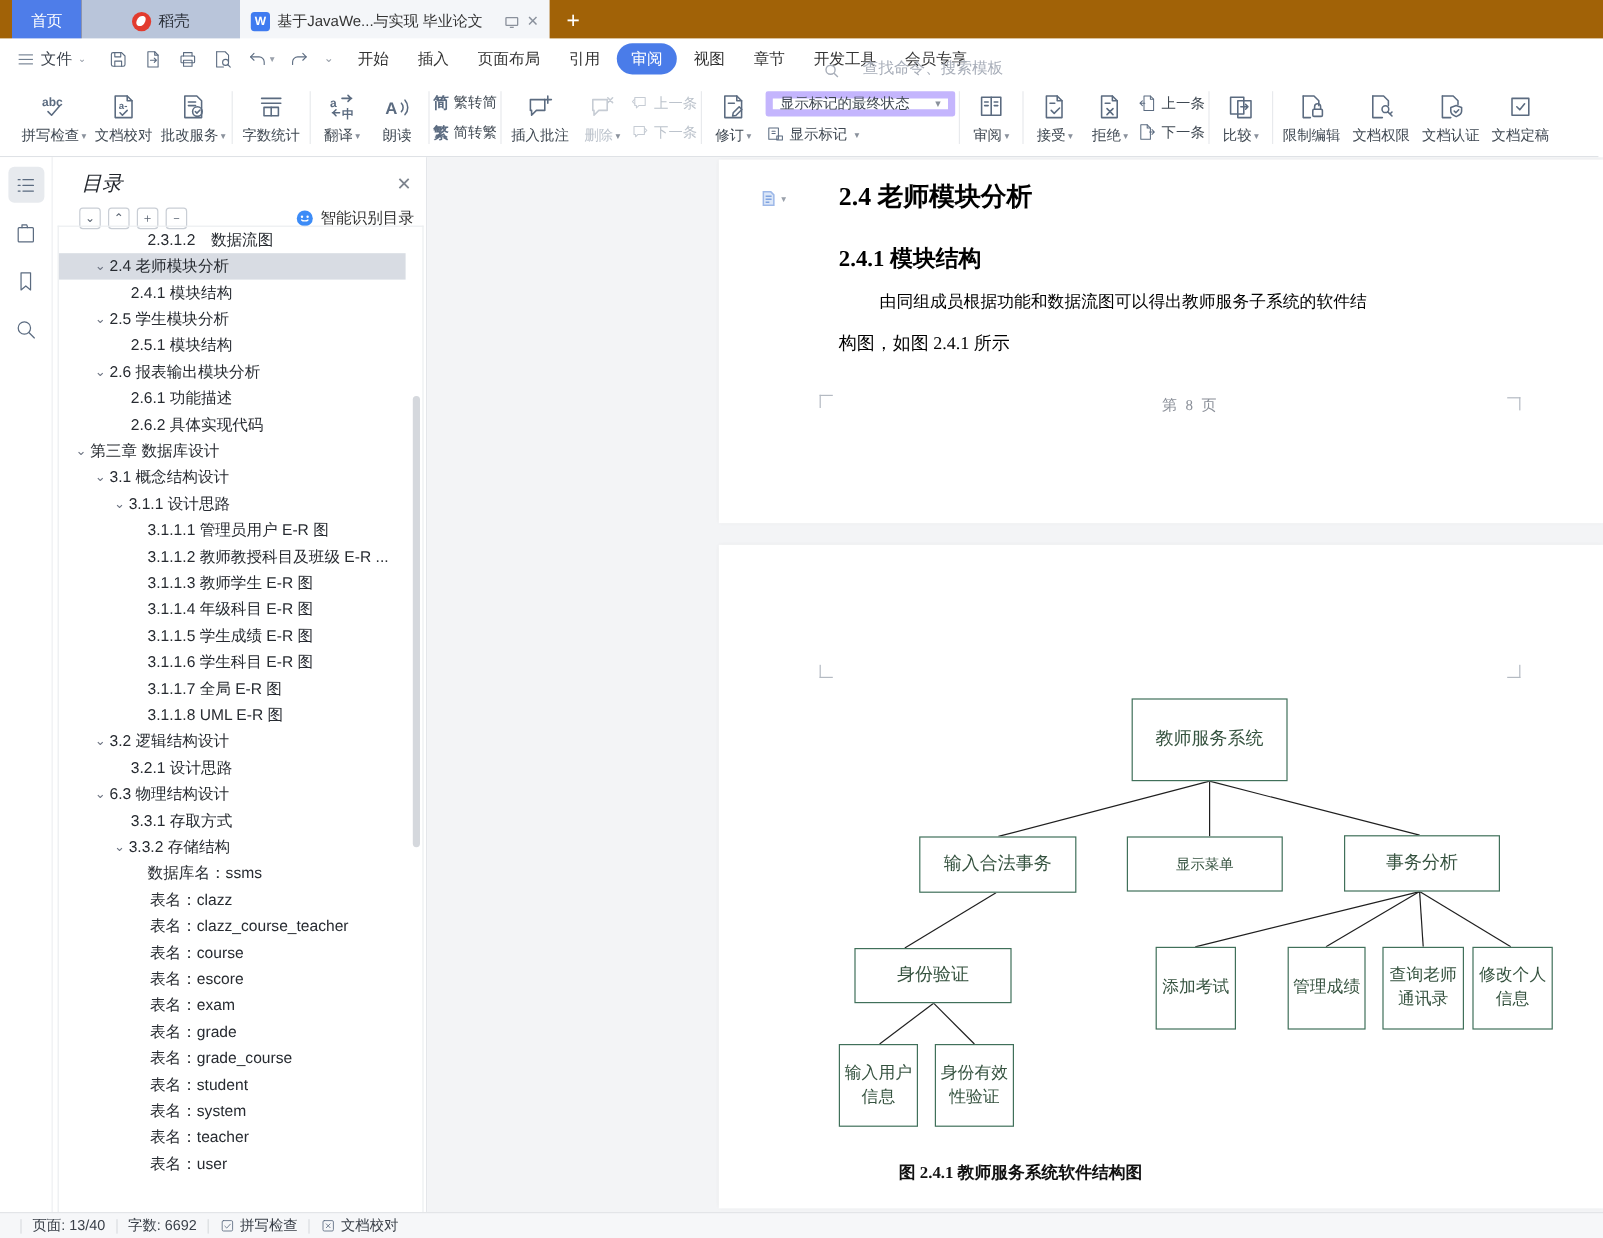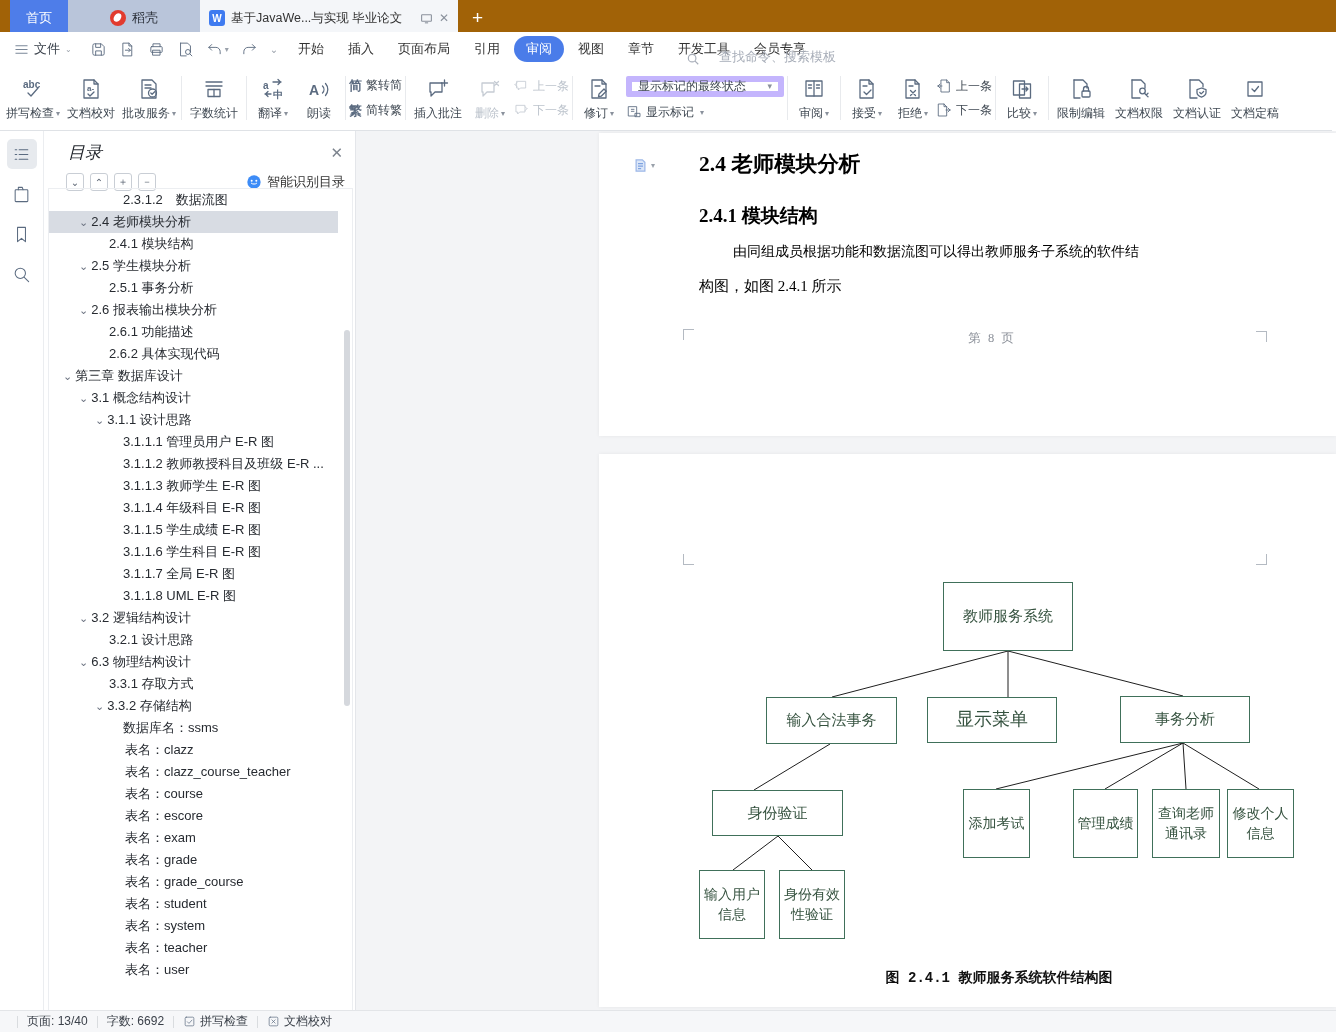--- a/index.html
+++ b/index.html
@@ -23,21 +23,21 @@
   .file-btn { display:flex; align-items:center; gap:5px; padding-left:14px; color:#3c434d; font-size:13px; }
   .qat { display:flex; align-items:center; gap:12px; margin-left:18px; }
   .qat svg { width:17px; height:17px; }
   .mini-caret { font-size:8px; color:#9aa1ab; }
   .menu-tabs { display:flex; align-items:center; margin-left:8px; }
   .menu-tab { padding:4px 12px; font-size:13px; color:#333; white-space:nowrap; }
   .menu-tab.active { background:#4a7ce9; color:#fff; border-radius:13px; margin:0 2px; }
   .cmd-search { position:absolute; left:686px; top:0; height:34px; display:flex; align-items:flex-end; gap:19px; color:#a7adb8; font-size:13px; }
 
   
-  .ribbon { position:absolute; top:66px; left:0; right:4px; height:65px; background:#fff; border-bottom:1px solid #dfe2e6; display:flex; align-items:center; padding:0 4px; overflow:hidden; }
+  .ribbon { position:absolute; top:66px; left:0; right:4px; height:65px; background:#fff; border-bottom:1px solid #dfe2e6; display:flex; align-items:center; padding:0 16px; overflow:hidden; }
   .rgroup { display:flex; align-items:center; height:100%; }
   .rdiv { width:1px; height:44px; background:#e8eaed; margin:0 3px; flex:none; }
   .rbtn { width:58px; flex:none; display:flex; flex-direction:column; align-items:center; justify-content:center; gap:4px; color:#3f4852; font-size:12px; padding-top:2px; }
   .rbtn.narrow { width:46px; }
   .rbtn svg { width:24px; height:24px; }
   .rlabel { display:flex; align-items:center; white-space:nowrap; }
   .caret { font-size:8px; color:#8a919c; margin-left:2px; }
   .rcol { display:flex; flex-direction:column; justify-content:center; gap:7px; }
   .smrow { display:flex; align-items:center; gap:4px; font-size:12px; color:#3f4852; white-space:nowrap; }
   .smrow svg { width:16px; height:16px; }
@@ -85,21 +85,21 @@
   .collapse-ic { position:absolute; left:34px; top:25px; display:flex; align-items:center; gap:3px; }
   .cm { position:absolute; width:11px; height:11px; }
   .cm.bl { border-top:1px solid #b4bac2; border-left:1px solid #b4bac2; }
   .cm.br { border-top:1px solid #b4bac2; border-right:1px solid #b4bac2; }
   .cm.tl { border-bottom:1px solid #b4bac2; border-left:1px solid #b4bac2; }
   .cm.tr { border-bottom:1px solid #b4bac2; border-right:1px solid #b4bac2; }
 
   .dnode { position:absolute; border:1.4px solid #40705a; color:#35523f; background:#fff; display:flex; align-items:center; justify-content:center; text-align:center; line-height:1.4; padding:2px; font-family:"Liberation Serif","DejaVu Serif",serif; }
   #edge-svg { position:absolute; left:0; top:0; width:737px; height:553px; }
   #edge-svg line { stroke:#1f1f1f; stroke-width:1; }
-  .caption { position:absolute; left:150px; top:515px; width:500px; text-align:center; font-size:14px; font-weight:600; color:#111; font-family:Liberation Mono, monospace; }
+  .caption { position:absolute; left:150px; top:515px; width:500px; font-size:14px; font-weight:600; color:#111; font-family:Liberation Serif, serif; }
 
   
   .statusbar { position:absolute; bottom:0; left:0; right:0; height:22px; background:#f6f7f9; border-top:1px solid #e3e5e8; display:flex; align-items:center; font-size:12px; color:#3a4049; padding-left:8px; }
   .sdiv { width:1px; height:12px; background:#d9dcdf; margin:0 9px; }
   .sitem { display:flex; align-items:center; gap:4px; white-space:nowrap; }
   .sitem svg { width:13px; height:13px; }
 </style>
 </head>
 <body>
 
@@ -576,21 +576,21 @@
         <span>2.4 老师模块分析</span>
       </div>
       <div class="toc-row" style="padding-left: 60px;">
         <span>2.4.1 模块结构</span>
       </div>
       <div class="toc-row" style="padding-left: 30px;">
         <span class="tch">⌄</span>
         <span>2.5 学生模块分析</span>
       </div>
       <div class="toc-row" style="padding-left: 60px;">
-        <span>2.5.1 事务分析</span>
+        <span>2.5.1 模块结构</span>
       </div>
       <div class="toc-row" style="padding-left: 30px;">
         <span class="tch">⌄</span>
         <span>2.6 报表输出模块分析</span>
       </div>
       <div class="toc-row" style="padding-left: 60px;">
         <span>2.6.1 功能描述</span>
       </div>
       <div class="toc-row" style="padding-left: 60px;">
         <span>2.6.2 具体实现代码</span>
@@ -721,21 +721,21 @@
         <line x1="179" y1="382" x2="134" y2="416"></line>
         <line x1="179" y1="382" x2="213" y2="416"></line>
         <line x1="584" y1="289" x2="397" y2="335"></line>
         <line x1="584" y1="289" x2="506" y2="335"></line>
         <line x1="584" y1="289" x2="587" y2="335"></line>
         <line x1="584" y1="289" x2="660" y2="335"></line>
       </svg>
     <div class="caption">图 2.4.1 教师服务系统软件结构图</div>
   <div class="dnode" style="left: 344px; top: 128px; width: 130px; height: 69px; font-size: 15px;">教师服务系统</div>
       <div class="dnode" style="left: 167px; top: 243px; width: 131px; height: 47px; font-size: 15px;">输入合法事务</div>
-      <div class="dnode" style="left: 328px; top: 243px; width: 130px; height: 46px; font-size: 18px;">显示菜单</div>
+      <div class="dnode" style="left: 340px; top: 243px; width: 130px; height: 46px; font-size: 12px;">显示菜单</div>
       <div class="dnode" style="left: 521px; top: 242px; width: 130px; height: 47px; font-size: 15px;">事务分析</div>
       <div class="dnode" style="left: 113px; top: 336px; width: 131px; height: 46px; font-size: 15px;">身份验证</div>
       <div class="dnode" style="left: 364px; top: 335px; width: 67px; height: 69px; font-size: 14px;">添加考试</div>
       <div class="dnode" style="left: 474px; top: 335px; width: 65px; height: 69px; font-size: 14px;">管理成绩</div>
       <div class="dnode" style="left: 553px; top: 335px; width: 68px; height: 69px; font-size: 14px;">查询老师通讯录</div>
       <div class="dnode" style="left: 628px; top: 335px; width: 67px; height: 69px; font-size: 14px;">修改个人信息</div>
       <div class="dnode" style="left: 100px; top: 416px; width: 66px; height: 69px; font-size: 14px;">输入用户信息</div>
       <div class="dnode" style="left: 180px; top: 416px; width: 66px; height: 69px; font-size: 14px;">身份有效性验证</div>
     </div>
 

